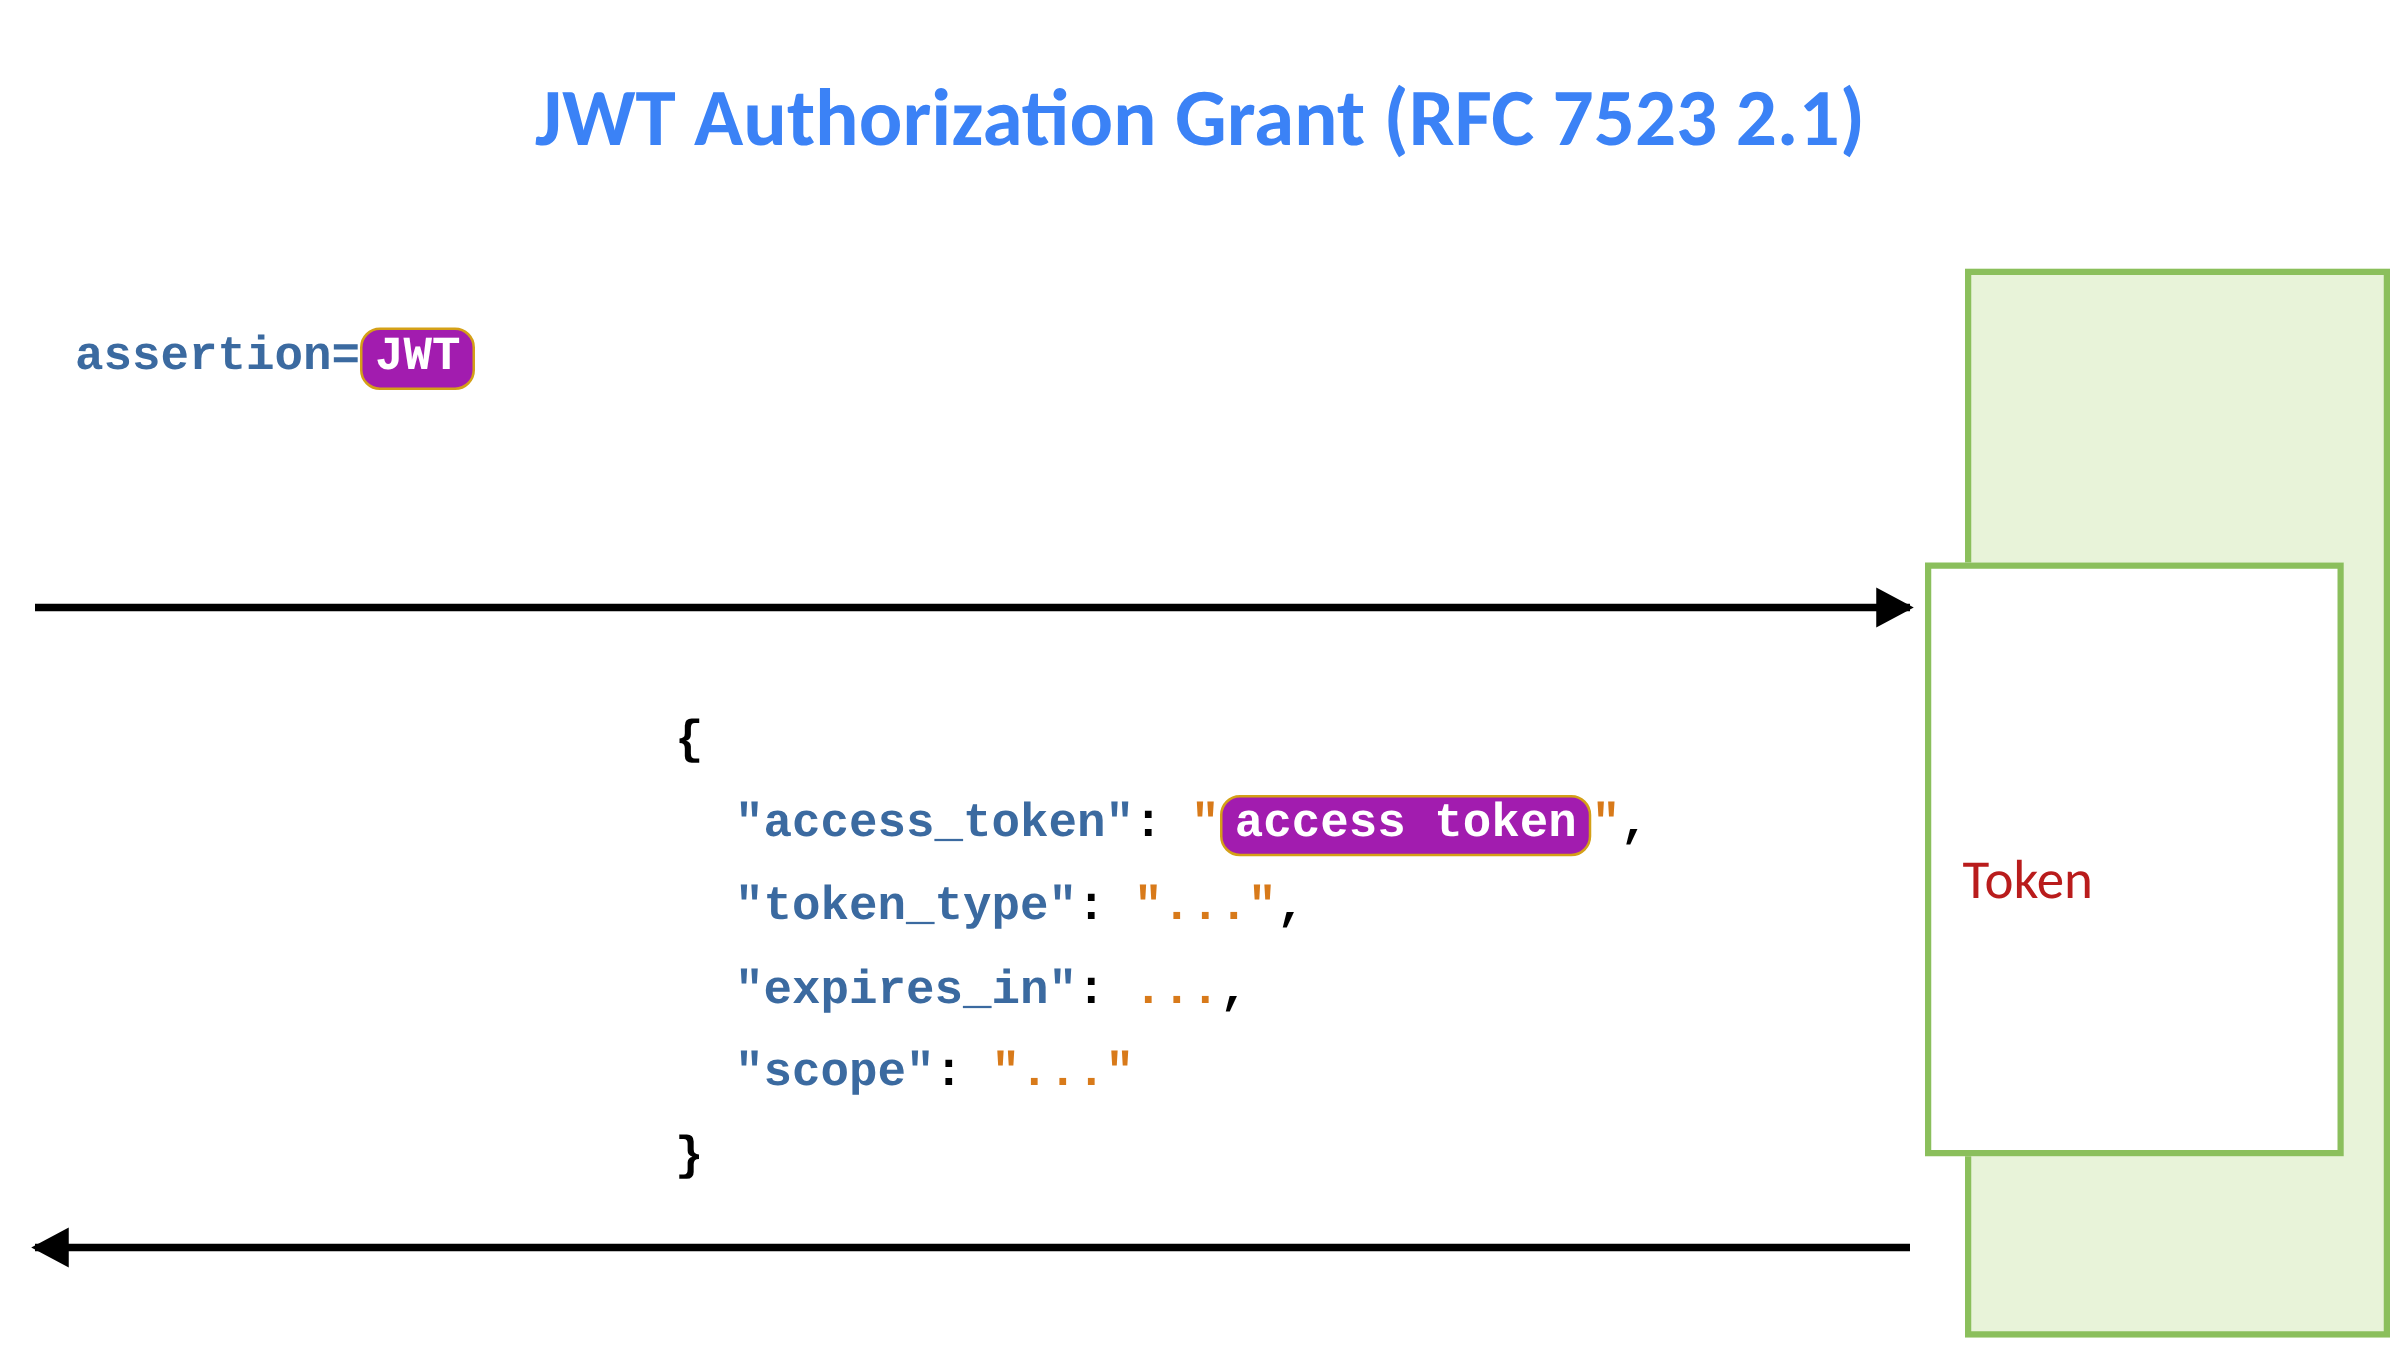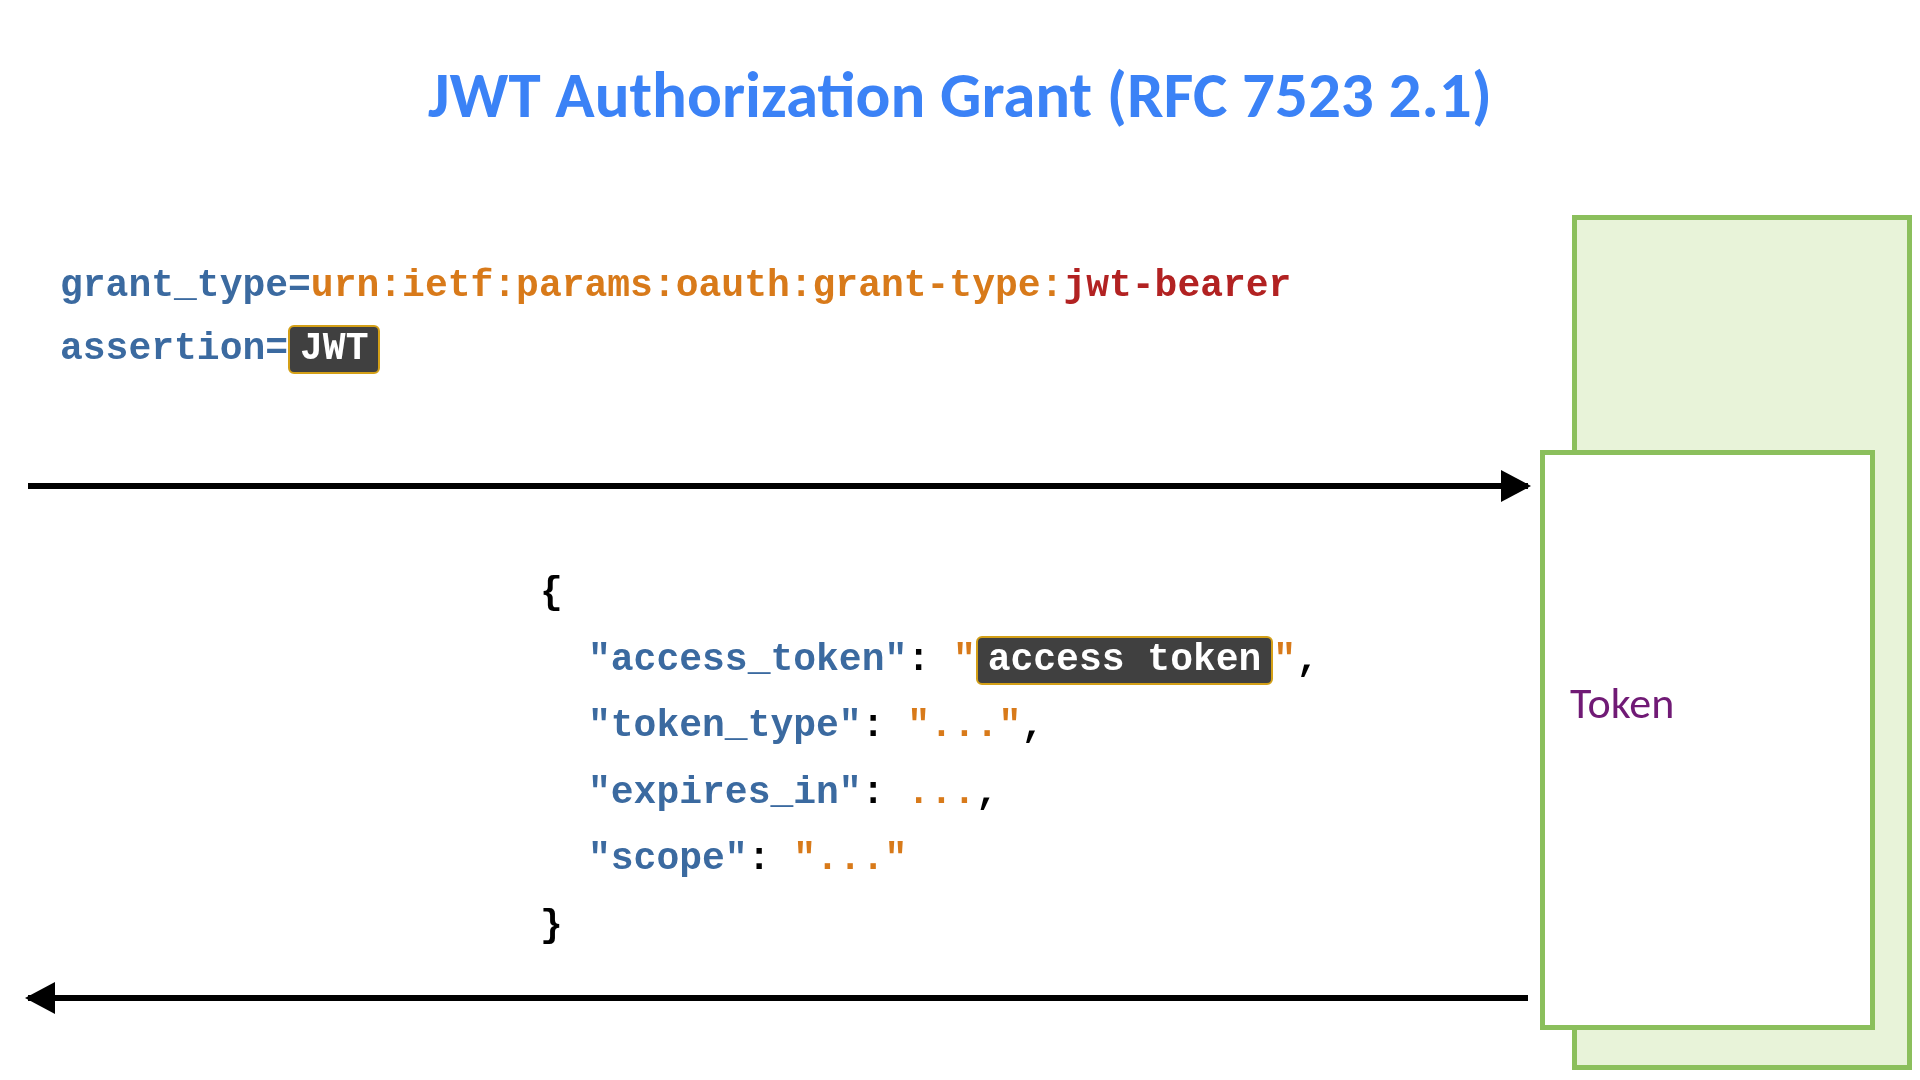--- a/index.html
+++ b/index.html
@@ -25,24 +25,24 @@
 .mono {
   font-family: Consolas, "Courier New", monospace;
   font-weight: bold;
 }
 .blue { color: #3b6aa0; }
 .orange { color: #d87a1a; }
 .darkred { color: #b22222; }
 .blk { color: #000; }
 .red-badge {
   display: inline-block;
-  background: #404040;
+  background: #a21caf;
   color: #fff;
   border: 2px solid #d4a017;
-  border-radius: 6px;
+  border-radius: 16px;
   padding: 0px 10px 2px 10px;
   line-height: 1.15;
 }
 .request-block {
   position: absolute;
   top: 255px;
   left: 60px;
   font-size: 38px;
   line-height: 1.65;
 }
@@ -99,40 +99,37 @@
   text-align: center;
   padding-top: 15px;
   font-size: 44px;
   color: #5c8a3a;
 }
 .token-box {
   position: absolute;
   top: 450px;
   left: 1540px;
   width: 335px;
-  height: 580px;
+  height: 475px;
   background: #fff;
   border: 5px solid #8bbf5c;
   box-sizing: border-box;
   padding: 220px 25px 0 25px;
   text-align: left;
   font-size: 44px;
-  color: #701a75;
+  color: #b91c1c;
   line-height: 1.3;
 }
 </style>
 </head>
 <body>
 
 <div class="title">JWT Authorization Grant (RFC 7523 2.1)</div>
 
 <div class="request-block mono">
-  <div class="row">
-    <span class="blue">grant_type</span><span class="blue">=</span><span class="orange">urn:ietf:params:oauth:grant-type:</span><span class="darkred">jwt-bearer</span>
-  </div>
   <div class="row">
     <span class="blue">assertion</span><span class="blue">=</span><span class="red-badge">JWT</span>
   </div>
 </div>
 
 <div class="arrow arrow-right"></div>
 
 <div class="response-block mono">
   <div class="blk">{</div>
   <div class="indent">

